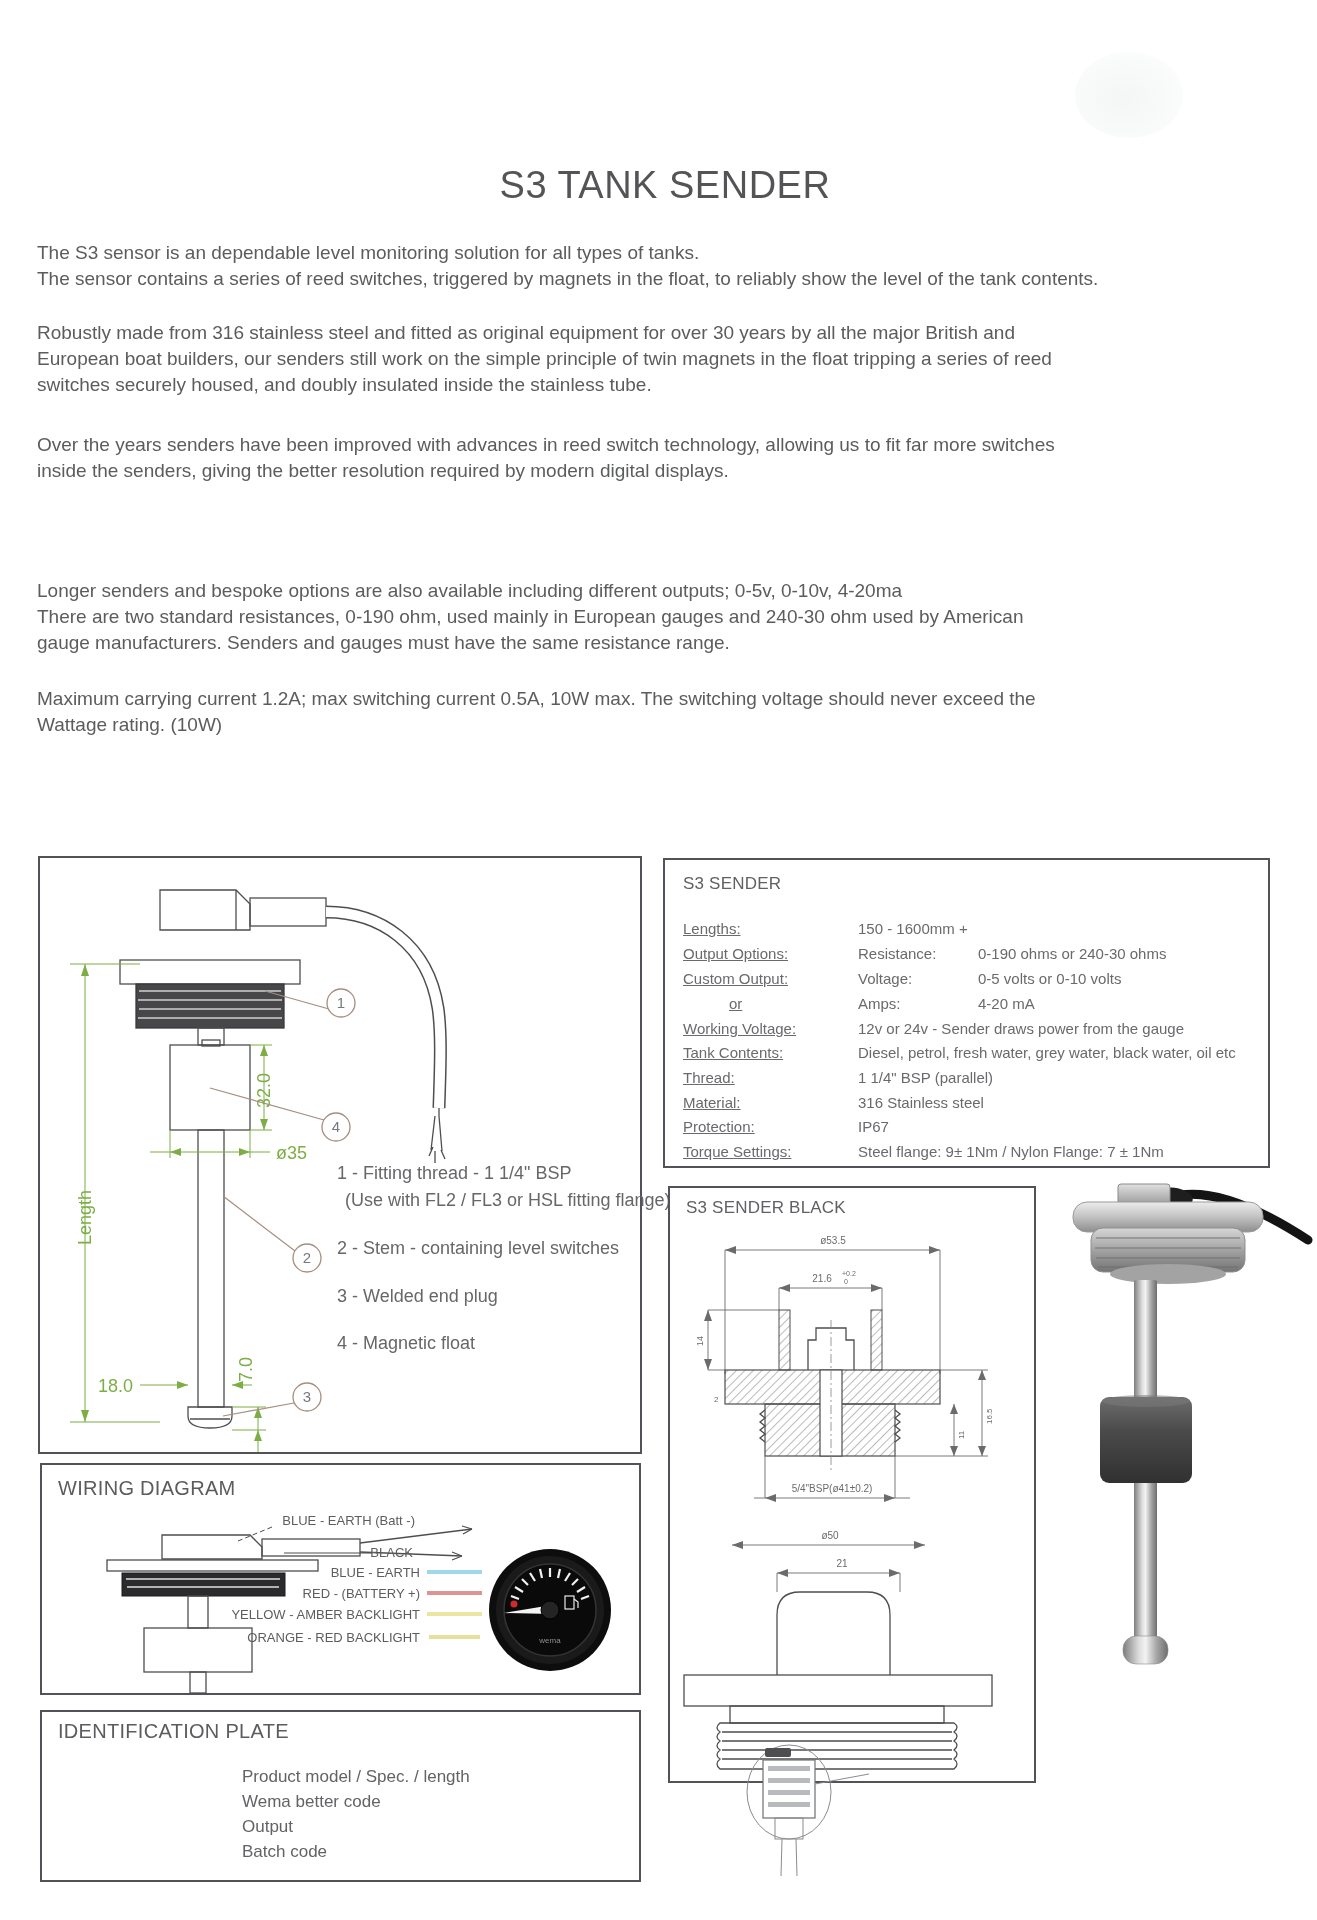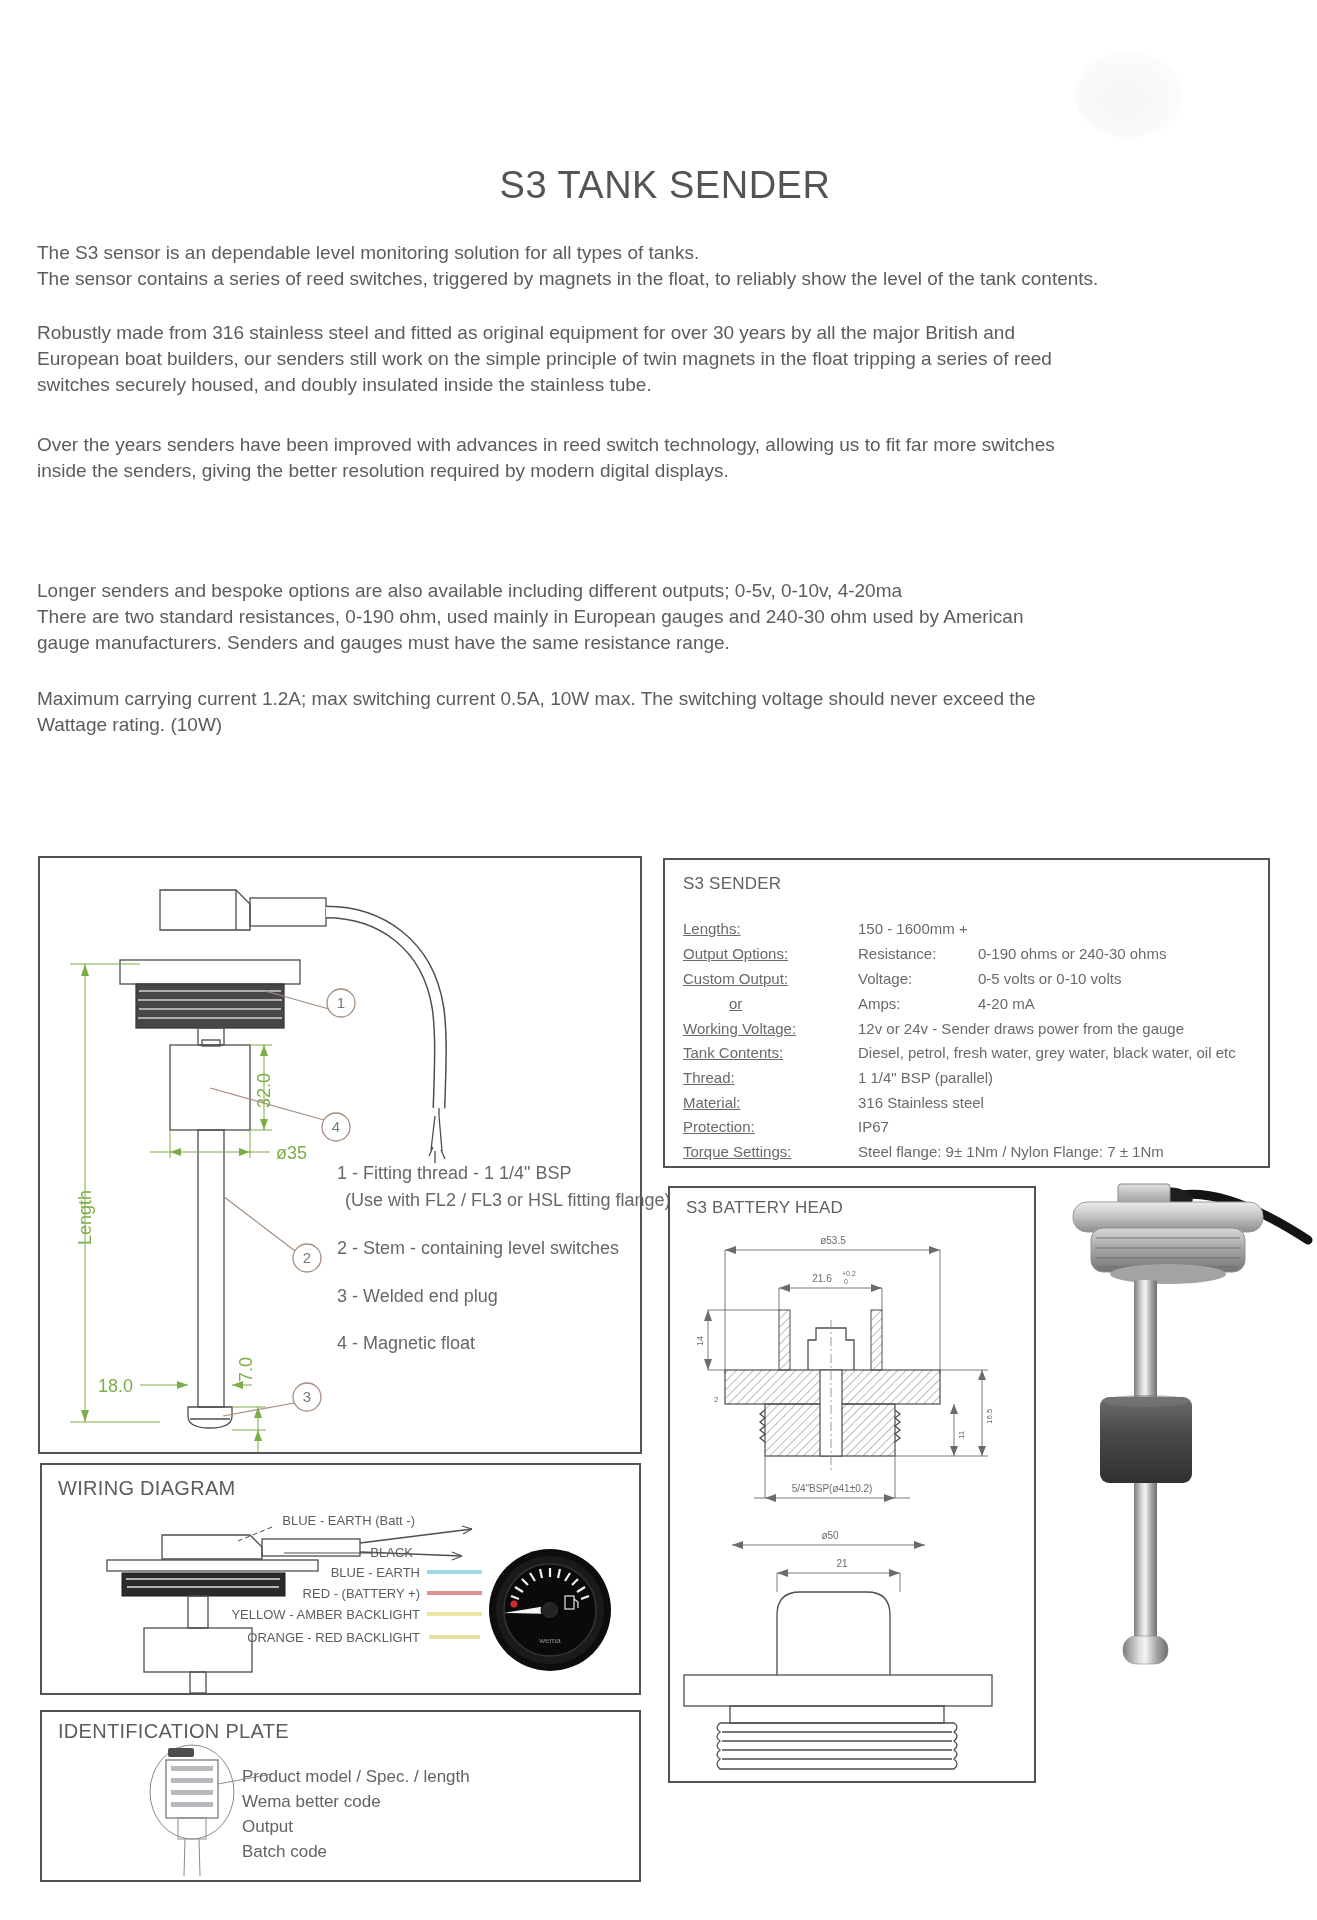--- a/index.html
+++ b/index.html
@@ -195,21 +195,21 @@
       <span class="spec-label" style="top:258px">Protection:</span>
       <span class="spec-mid" style="top:258px">IP67</span>
     </div>
     <div class="spec-row">
       <span class="spec-label" style="top:283px">Torque Settings:</span>
       <span class="spec-mid" style="top:283px">Steel flange: 9± 1Nm / Nylon Flange: 7 ± 1Nm</span>
     </div>
   </div>
 
   <div class="box" style="left:668px;top:1186px;width:364px;height:593px;">
-    <div class="box-title-sm" style="left:16px;top:10px">S3 BATTERY HEAD</div>
+    <div class="box-title-sm" style="left:16px;top:10px">S3 SENDER BLACK</div>
     <svg width="360" height="557" viewBox="0 0 360 557" style="left:0;top:36px">
       <defs>
         <pattern id="hatch" width="6" height="6" patternUnits="userSpaceOnUse" patternTransform="rotate(45)">
           <line x1="0" y1="0" x2="0" y2="6" stroke="#77787b" stroke-width="1"></line>
         </pattern>
       </defs>
 
       <g>
         <line class="hdim" x1="55" y1="26" x2="270" y2="26"></line>
         <polygon fill="#6b6b6e" points="55,26 66,22 66,30"></polygon>
@@ -404,21 +404,21 @@
       </g>
     </svg>
     <div class="wire-label" style="top:48px;right:224px">BLUE - EARTH (Batt -)</div>
     <div class="wire-label" style="top:80px;right:226px">BLACK</div>
     <div class="wire-label" style="top:100px">BLUE - EARTH</div>
     <div class="wire-label" style="top:121px">RED - (BATTERY +)</div>
     <div class="wire-label" style="top:142px">YELLOW - AMBER BACKLIGHT</div>
     <div class="wire-label" style="top:165px">ORANGE - RED BACKLIGHT</div>
   </div>
 
-  <div class="box" style="left:40px;top:1710px;width:597px;height:168px;">
+  <div class="box" style="left:40px;top:1710px;width:597px;height:168px;text-align:right;">
     <div class="box-title-lg" style="left:16px;top:8px">IDENTIFICATION PLATE</div>
     <svg width="597" height="164" viewBox="0 0 597 164">
       <g>
         <ellipse cx="150" cy="80" rx="42" ry="47" fill="none" stroke="#8b8c8f" stroke-width="1"></ellipse>
         <rect x="152" y="36" width="26" height="9" rx="2" fill="#4e4e51" transform="translate(-26,0)"></rect>
         <rect x="124" y="48" width="52" height="58" fill="#fff" stroke="#6f7073" stroke-width="1.2"></rect>
         <rect x="129" y="54" width="42" height="5" fill="#b9babd"></rect>
         <rect x="129" y="66" width="42" height="5" fill="#b9babd"></rect>
         <rect x="129" y="78" width="42" height="5" fill="#b9babd"></rect>
         <rect x="129" y="90" width="42" height="5" fill="#b9babd"></rect>

